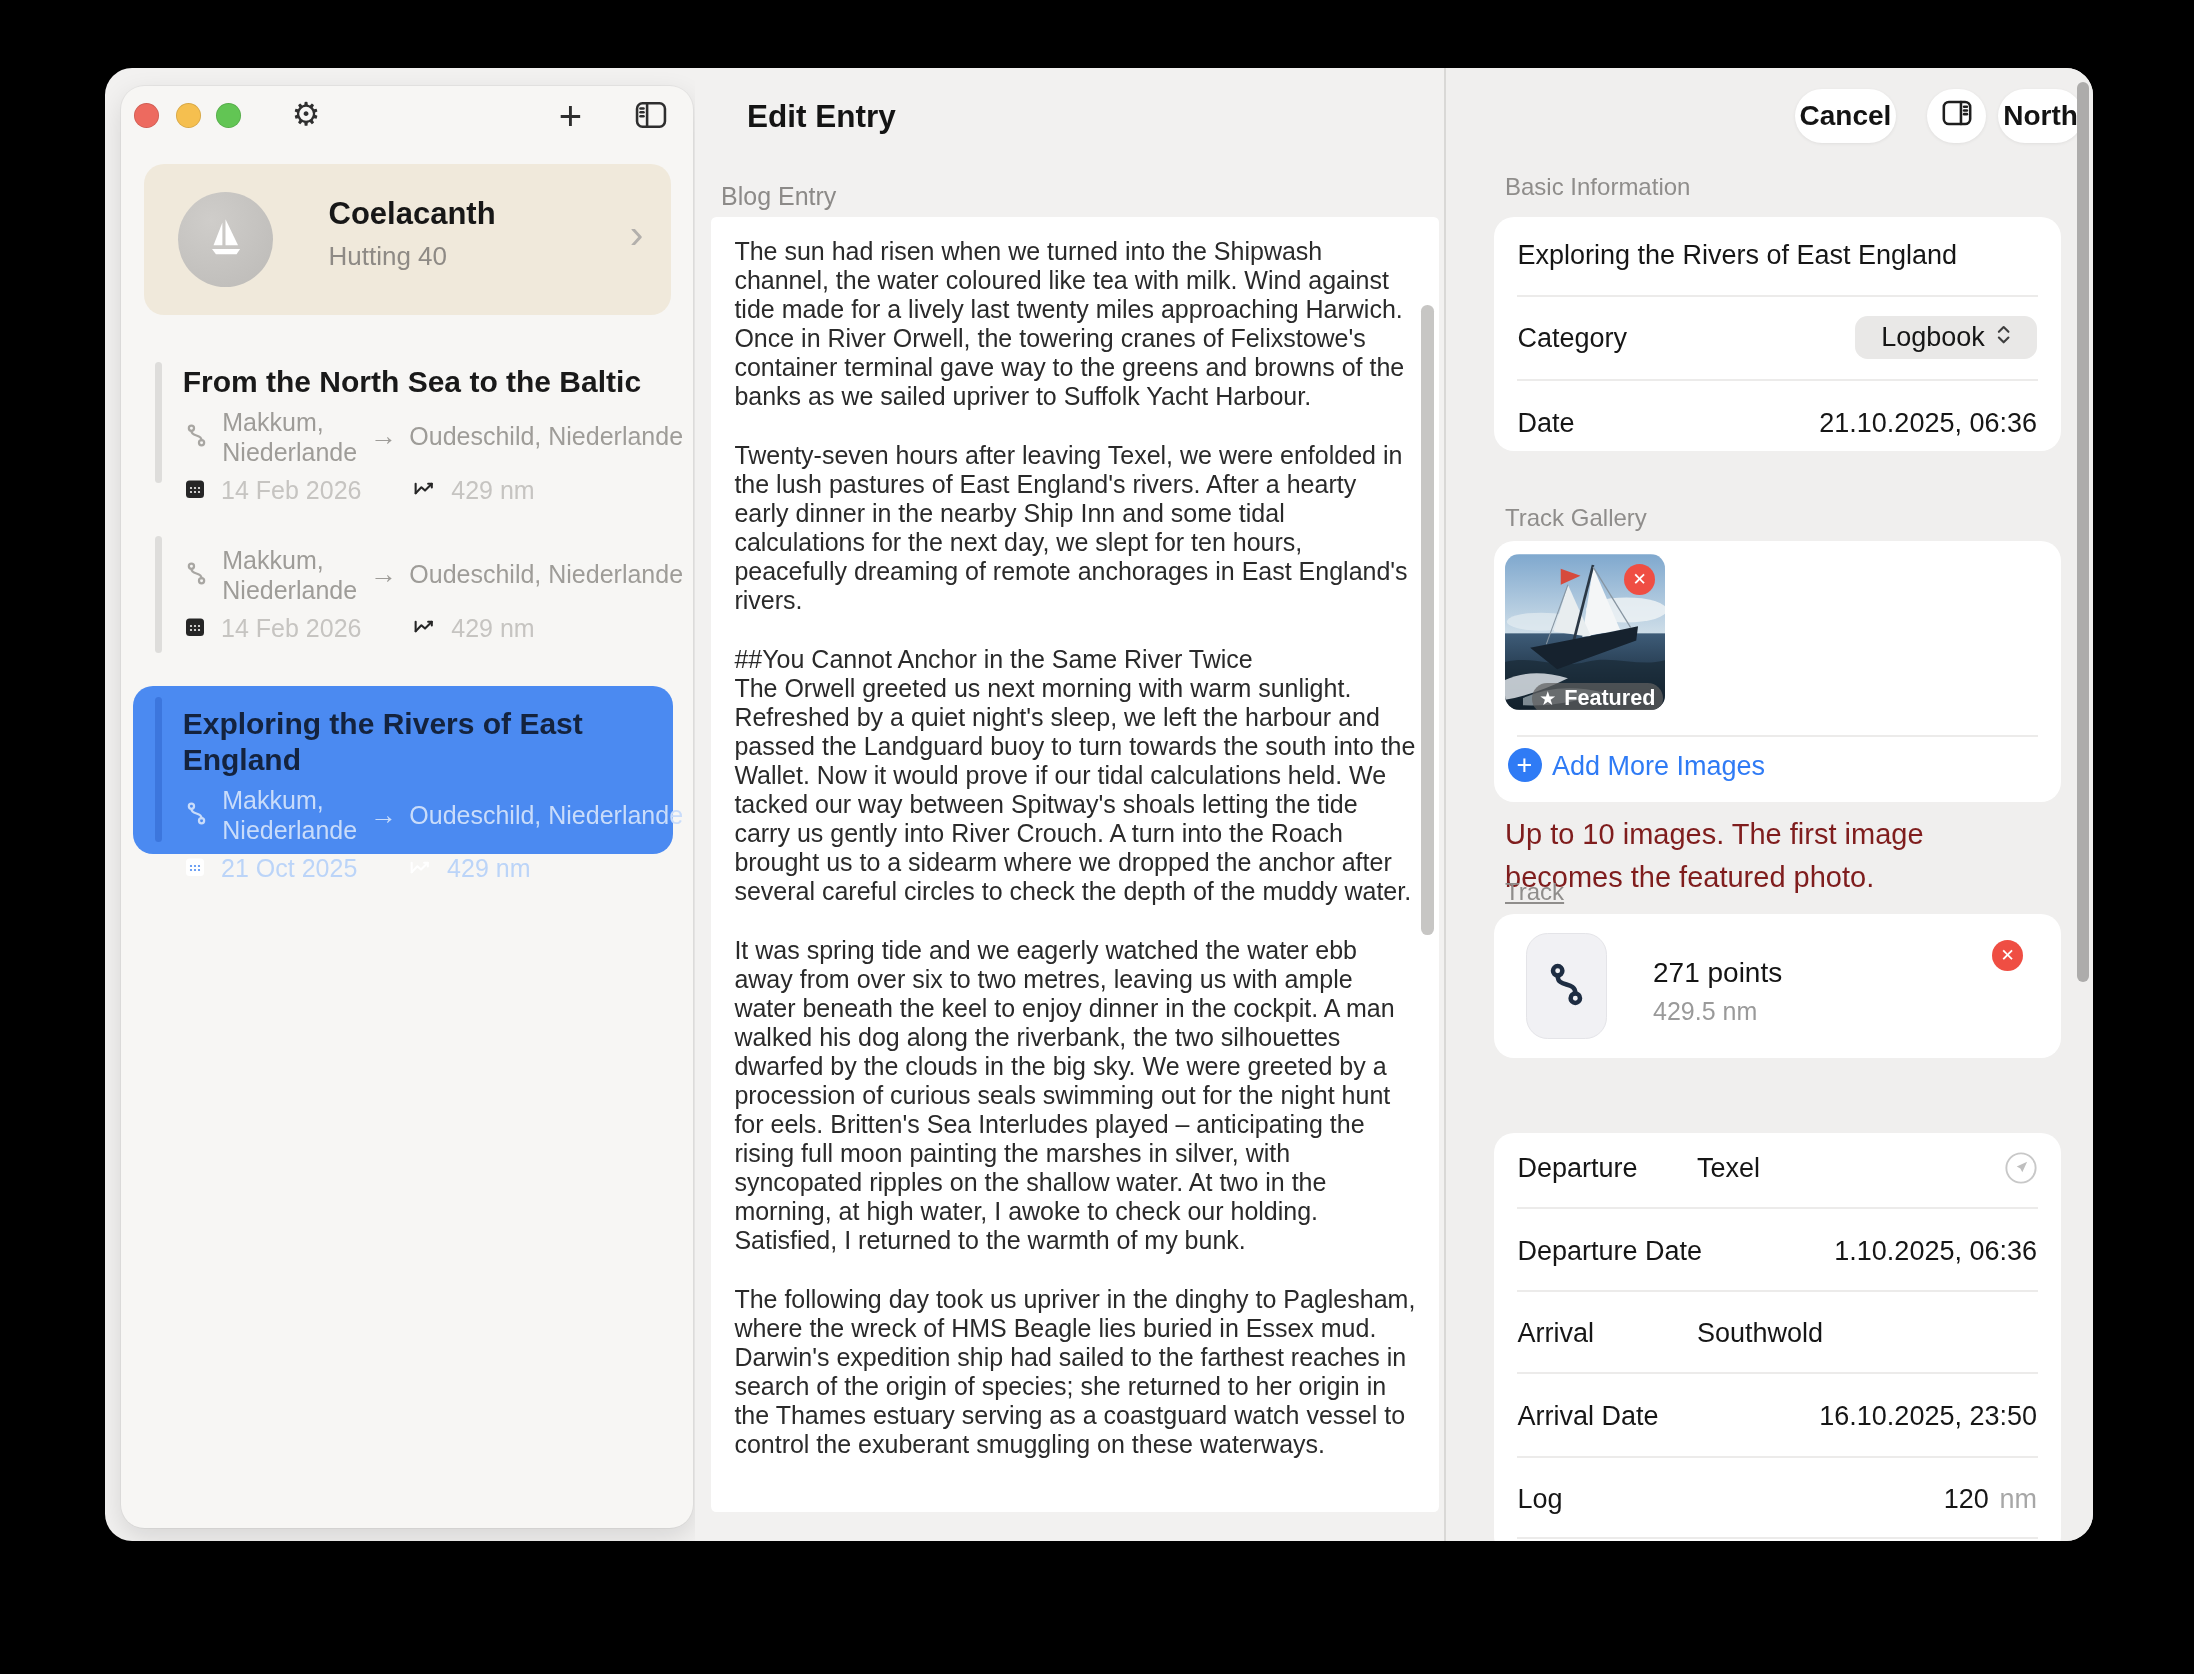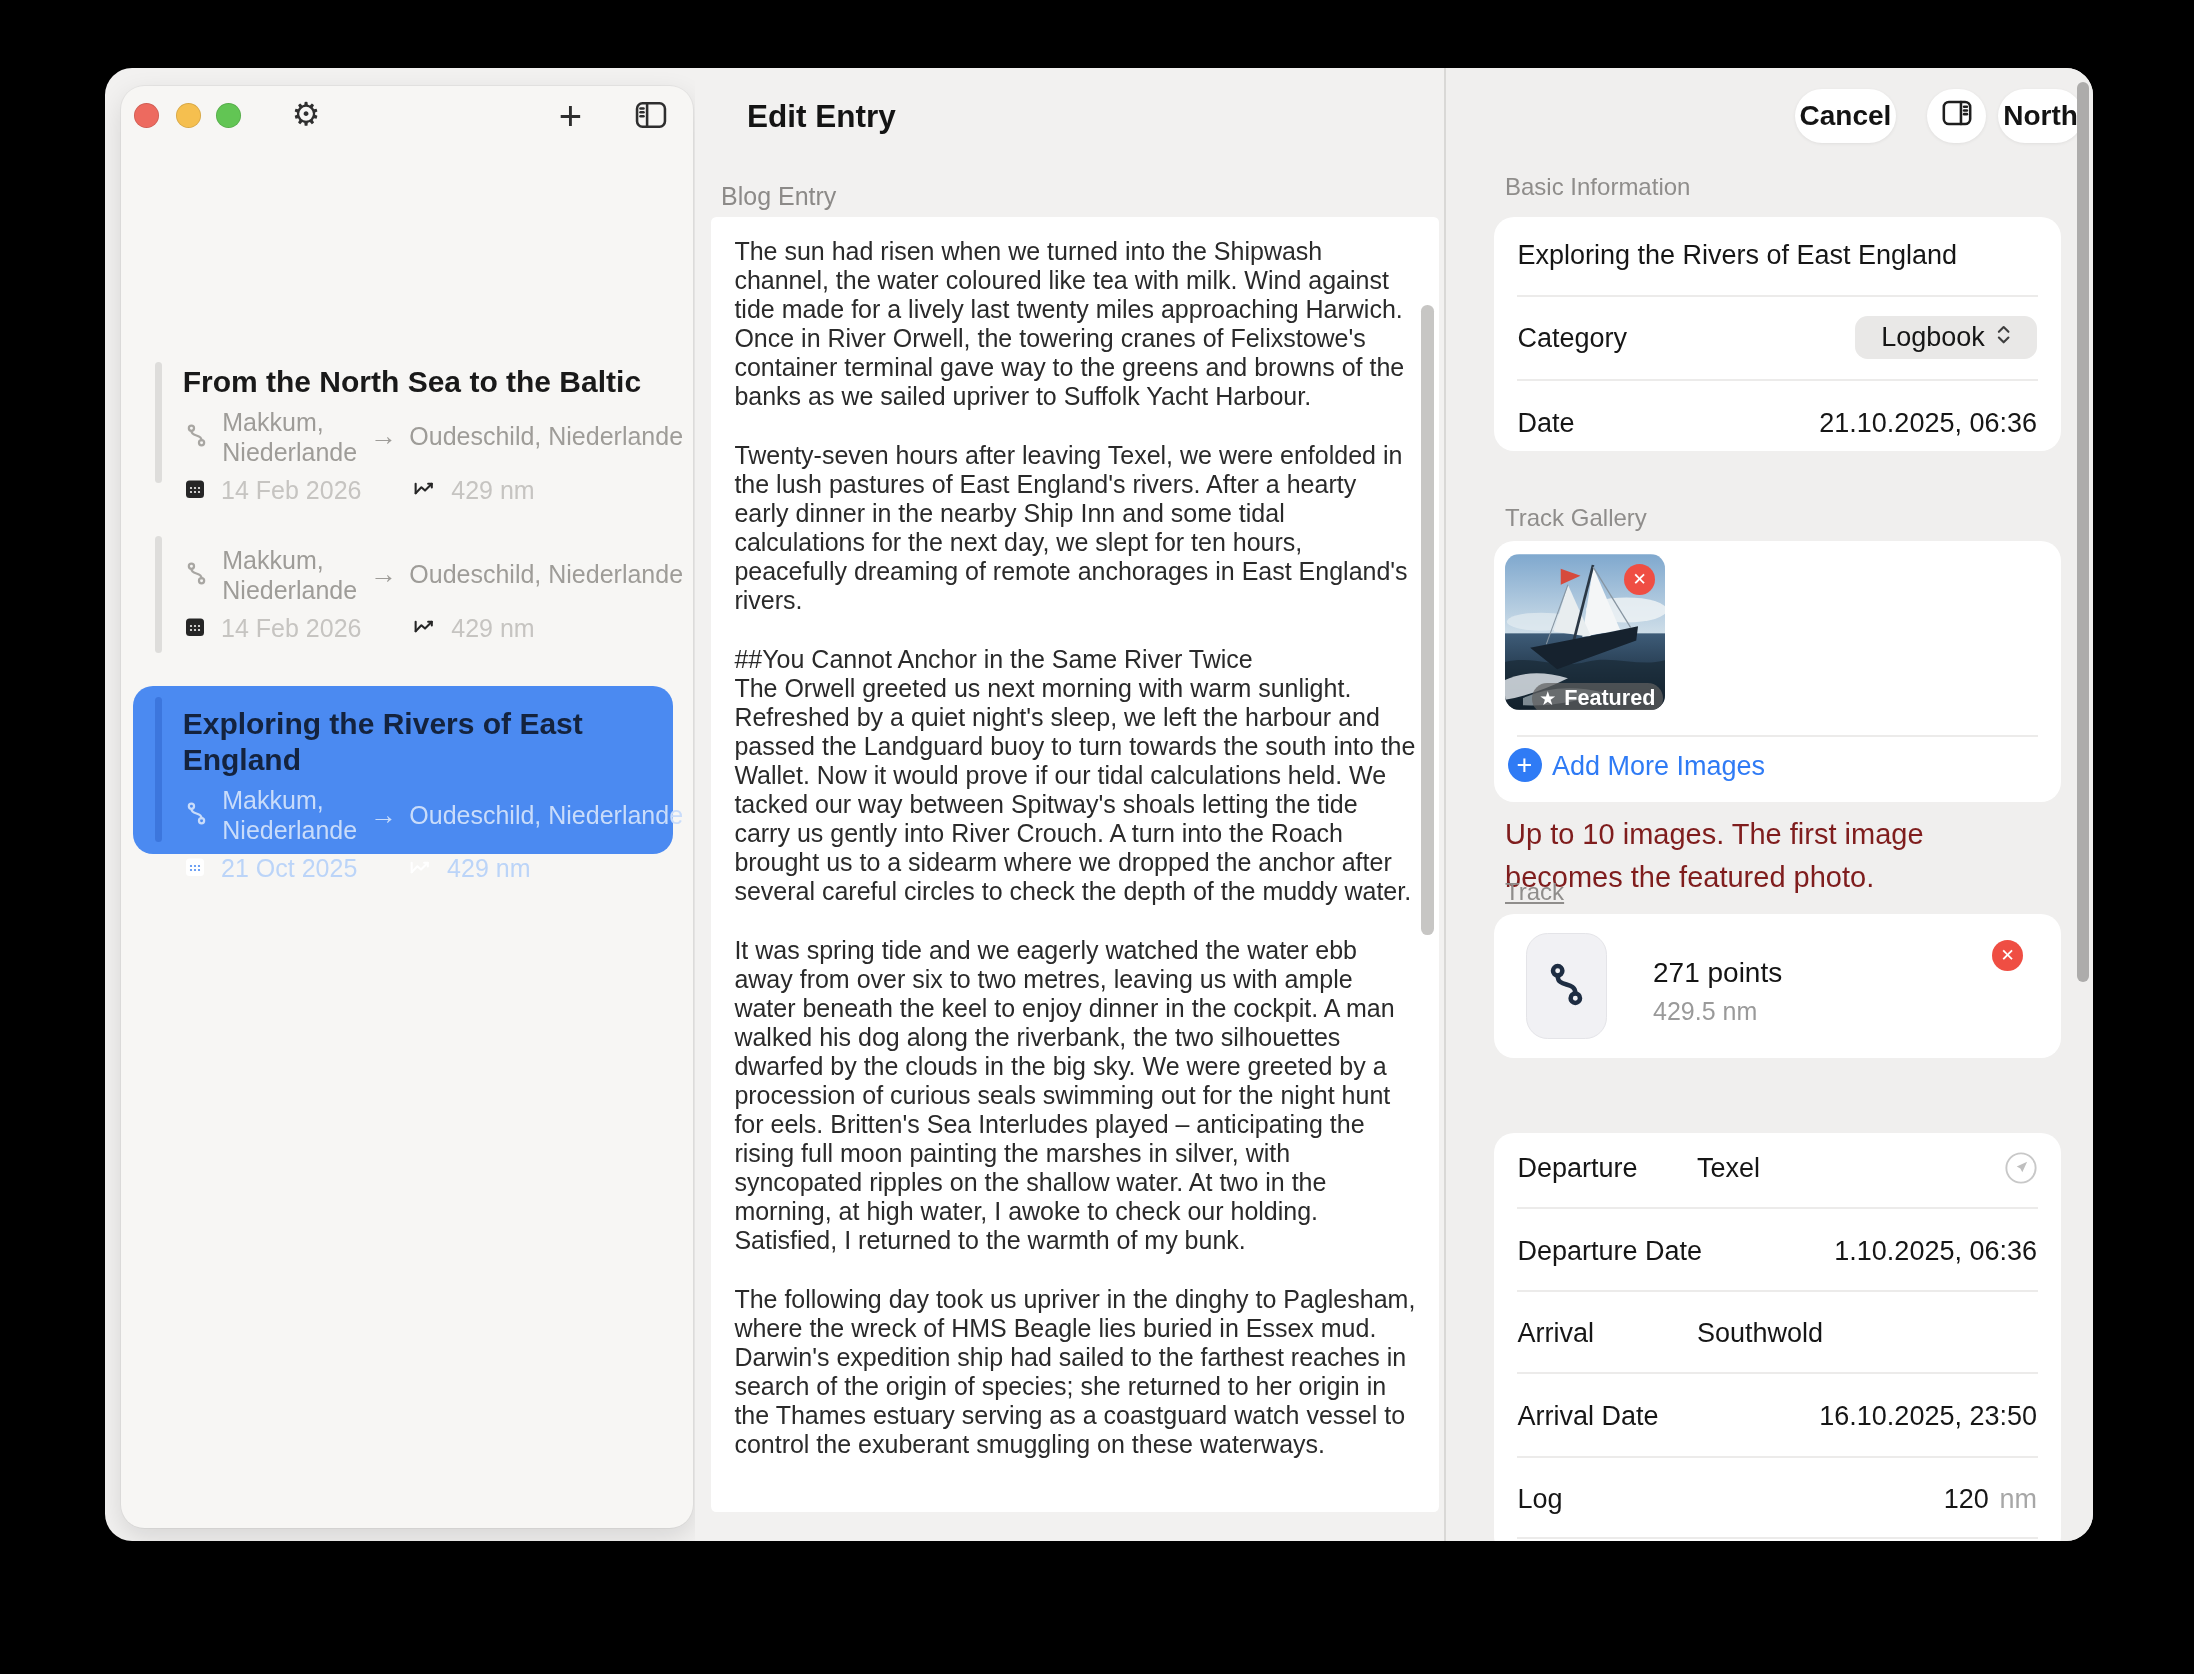--- a/index.html
+++ b/index.html
@@ -111,20 +111,34 @@
         <svg width="40" height="36" viewBox="0 0 24 24" fill="none" stroke="#2E2E2E" stroke-width="1.7" stroke-linecap="round">
           <rect x="2.7" y="4.2" width="18.6" height="15.6" rx="3.6"></rect>
           <line x1="9.4" y1="4.2" x2="9.4" y2="19.8"></line>
           <line x1="5" y1="7.6" x2="7" y2="7.6"></line>
             <line x1="5" y1="10.2" x2="7" y2="10.2"></line>
             <line x1="5" y1="12.8" x2="7" y2="12.8"></line>
         </svg>
       </span>
     </div>
 
+    <div class="boat-card">
+      <div class="avatar">
+        <span>
+          <svg width="50" height="50" viewBox="0 0 48 48">
+            <path d="M13 31 L21.5 9 L21.5 31 Z" fill="#FFF"></path>
+            <path d="M24.5 31 L24.5 6 L36.5 31 Z" fill="#FFF"></path>
+            <path d="M11.5 34.5 h27 l-3.4 5 h-19.8 z" fill="#FFF"></path>
+          </svg>
+        </span>
+      </div>
+      <div class="boat-name">Coelacanth</div>
+      <div class="boat-model">Hutting 40</div>
+      <div class="boat-chevron">›</div>
+    </div>
 
     <div class="entry e1">
       <div class="bar"></div>
       <div class="e-title">From the North Sea to the Baltic</div>
       <div class="loc-row">
         <span class="icon-route">
           <svg width="27" height="27" viewBox="0 0 24 24" fill="none" stroke="#A8A6A2" stroke-width="2" stroke-linecap="round">
               <circle cx="7.5" cy="5.5" r="2.3"></circle>
               <circle cx="16.5" cy="18.5" r="2.3"></circle>
               <path d="M7.5 8 C7.5 13.5 16.5 10.5 16.5 16.2"></path>

